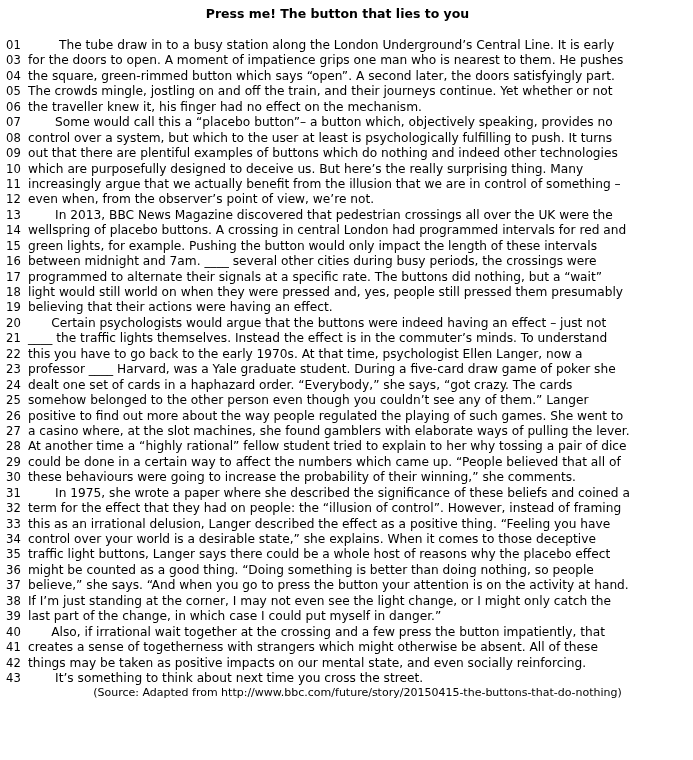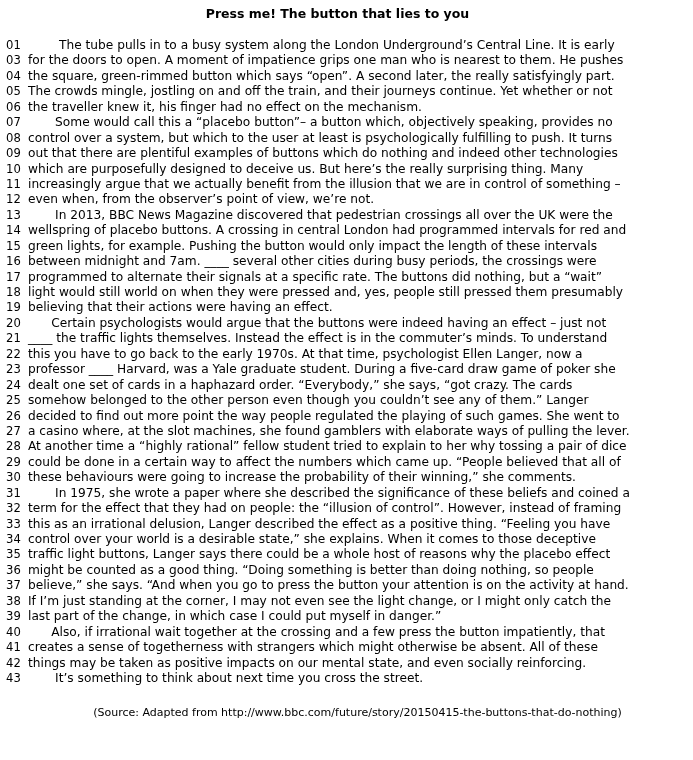--- a/index.html
+++ b/index.html
@@ -49,46 +49,46 @@
     letter-spacing: 0.2px;
   }
   .ltext {
     flex: 1;
     white-space: pre;
     font-size: 12.2px;
     line-height: 15.45px;
     text-align: left;
   }
   .source {
-    margin-top: 20px;
+    margin-top: 0;
     text-align: center;
     font-size: 11px;
     line-height: 14px;
     padding-left: 40px;
   }
 </style>
 </head>
 <body>
 
 <div class="page">
 
   <div class="title">Press me! The button that lies to you</div>
 
   <div class="body-text">
     <div class="line">
       <span class="lnum">01</span>
-      <span class="ltext">        The tube pulls in to a busy system along the London Underground’s Central Line. It is early</span>
+      <span class="ltext">        The tube draw in to a busy station along the London Underground’s Central Line. It is early</span>
     </div>
     <div class="line">
       <span class="lnum">03</span>
       <span class="ltext">for the doors to open. A moment of impatience grips one man who is nearest to them. He pushes</span>
     </div>
     <div class="line">
       <span class="lnum">04</span>
-      <span class="ltext">the square, green-rimmed button which says “open”. A second later, the really satisfyingly part.</span>
+      <span class="ltext">the square, green-rimmed button which says “open”. A second later, the doors satisfyingly part.</span>
     </div>
     <div class="line">
       <span class="lnum">05</span>
       <span class="ltext">The crowds mingle, jostling on and off the train, and their journeys continue. Yet whether or not</span>
     </div>
     <div class="line">
       <span class="lnum">06</span>
       <span class="ltext">the traveller knew it, his finger had no effect on the mechanism.</span>
     </div>
     <div class="line">
@@ -162,21 +162,21 @@
     <div class="line">
       <span class="lnum">24</span>
       <span class="ltext">dealt one set of cards in a haphazard order. “Everybody,” she says, “got crazy. The cards</span>
     </div>
     <div class="line">
       <span class="lnum">25</span>
       <span class="ltext">somehow belonged to the other person even though you couldn’t see any of them.” Langer</span>
     </div>
     <div class="line">
       <span class="lnum">26</span>
-      <span class="ltext">decided to find out more point the way people regulated the playing of such games. She went to</span>
+      <span class="ltext">positive to find out more about the way people regulated the playing of such games. She went to</span>
     </div>
     <div class="line">
       <span class="lnum">27</span>
       <span class="ltext">a casino where, at the slot machines, she found gamblers with elaborate ways of pulling the lever.</span>
     </div>
     <div class="line">
       <span class="lnum">28</span>
       <span class="ltext">At another time a “highly rational” fellow student tried to explain to her why tossing a pair of dice</span>
     </div>
     <div class="line">

